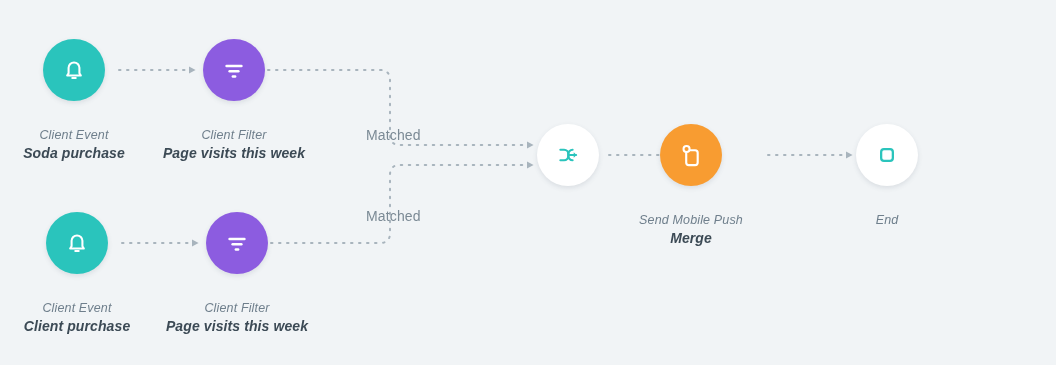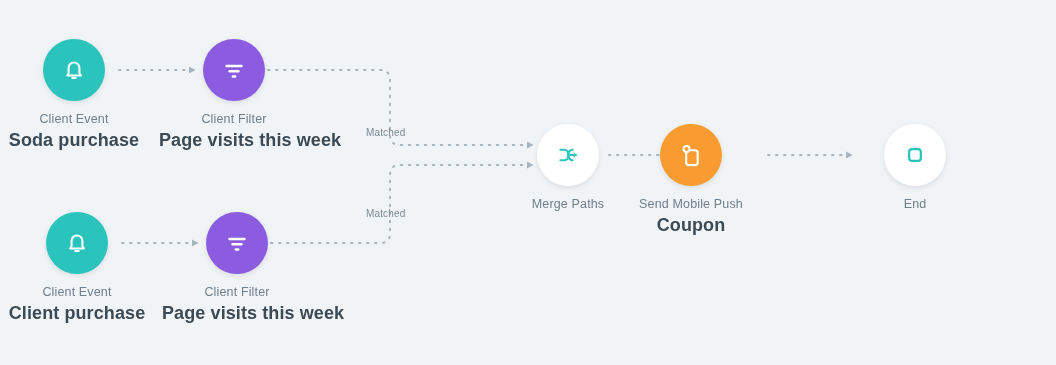--- a/index.html
+++ b/index.html
@@ -46,41 +46,42 @@
     box-sizing: border-box;
   }
   .bubble.teal   { background: #2ac4bc; }
   .bubble.purple { background: #8c5ce0; }
   .bubble.orange { background: #f89c31; }
   .bubble.white  { background: #ffffff; }
 
   .bubble svg { display: block; }
 
   .labels {
-    margin-top: 10px;
+    margin-top: 26px;
     line-height: 1.35;
+    font-style: italic;
   }
   .lbl-type {
     font-size: 12.5px;
     color: #6f7f8c;
     letter-spacing: .15px;
     white-space: nowrap;
   }
   .lbl-name {
-    font-size: 18px;
+    font-size: 14px;
     color: #3c4a55;
     font-weight: bold;
     letter-spacing: .1px;
     white-space: nowrap;
   }
 
   
   .edge-label {
     position: absolute;
-    font-size: 10px;
+    font-size: 14px;
     color: #7b8a95;
     white-space: nowrap;
     letter-spacing: .15px;
   }
 </style>
 </head>
 <body>
 
 <div id="canvas">
 
@@ -167,40 +168,36 @@
 
   <div class="node" style="left:493px; top:124px;">
     <div class="bubble white">
       <svg width="28" height="28" viewBox="0 0 24 24" fill="none" stroke="#2ac4bc" stroke-width="1.9" stroke-linecap="round" stroke-linejoin="round">
         <path d="M5.5 7.5h3.2a3.6 3.6 0 0 1 3.6 3.6v1.8a3.6 3.6 0 0 0 3.6 3.6"></path>
         <path d="M5.5 16.5h3.2a3.6 3.6 0 0 0 3.6-3.6v-1.8a3.6 3.6 0 0 1 3.6-3.6"></path>
         <path d="M13.6 12h5.3"></path>
         <path d="M16.9 9.6 19.3 12l-2.4 2.4z" fill="#2ac4bc" stroke="none"></path>
       </svg>
     </div>
-    <div class="labels">
-      <div class="lbl-type">Merge Paths</div>
-      <div class="lbl-name"></div>
-    </div>
   </div>
 
   <div class="node" style="left:616px; top:124px;">
     <div class="bubble orange">
       <svg width="27" height="27" viewBox="0 0 24 24">
         <rect x="7.3" y="7.3" width="10.2" height="13.2" rx="2.3" fill="none" stroke="#ffffff" stroke-width="1.9"></rect>
         <circle cx="7.6" cy="6.2" r="2.7" fill="#f89c31" stroke="#ffffff" stroke-width="1.8"></circle>
       </svg>
     </div>
     <div class="labels">
       <div class="lbl-type">Send Mobile Push</div>
-      <div class="lbl-name">Coupon</div>
-    </div>
-  </div>
-
-  <div class="node" style="left:840px; top:124px;">
+      <div class="lbl-name">Merge</div>
+    </div>
+  </div>
+
+  <div class="node" style="left:812px; top:124px;">
     <div class="bubble white">
       <svg width="26" height="26" viewBox="0 0 24 24">
         <rect x="6.6" y="6.6" width="10.8" height="10.8" rx="2.6" fill="none" stroke="#2ac4bc" stroke-width="2.1"></rect>
       </svg>
     </div>
     <div class="labels">
       <div class="lbl-type">End</div>
       <div class="lbl-name"></div>
     </div>
   </div>

